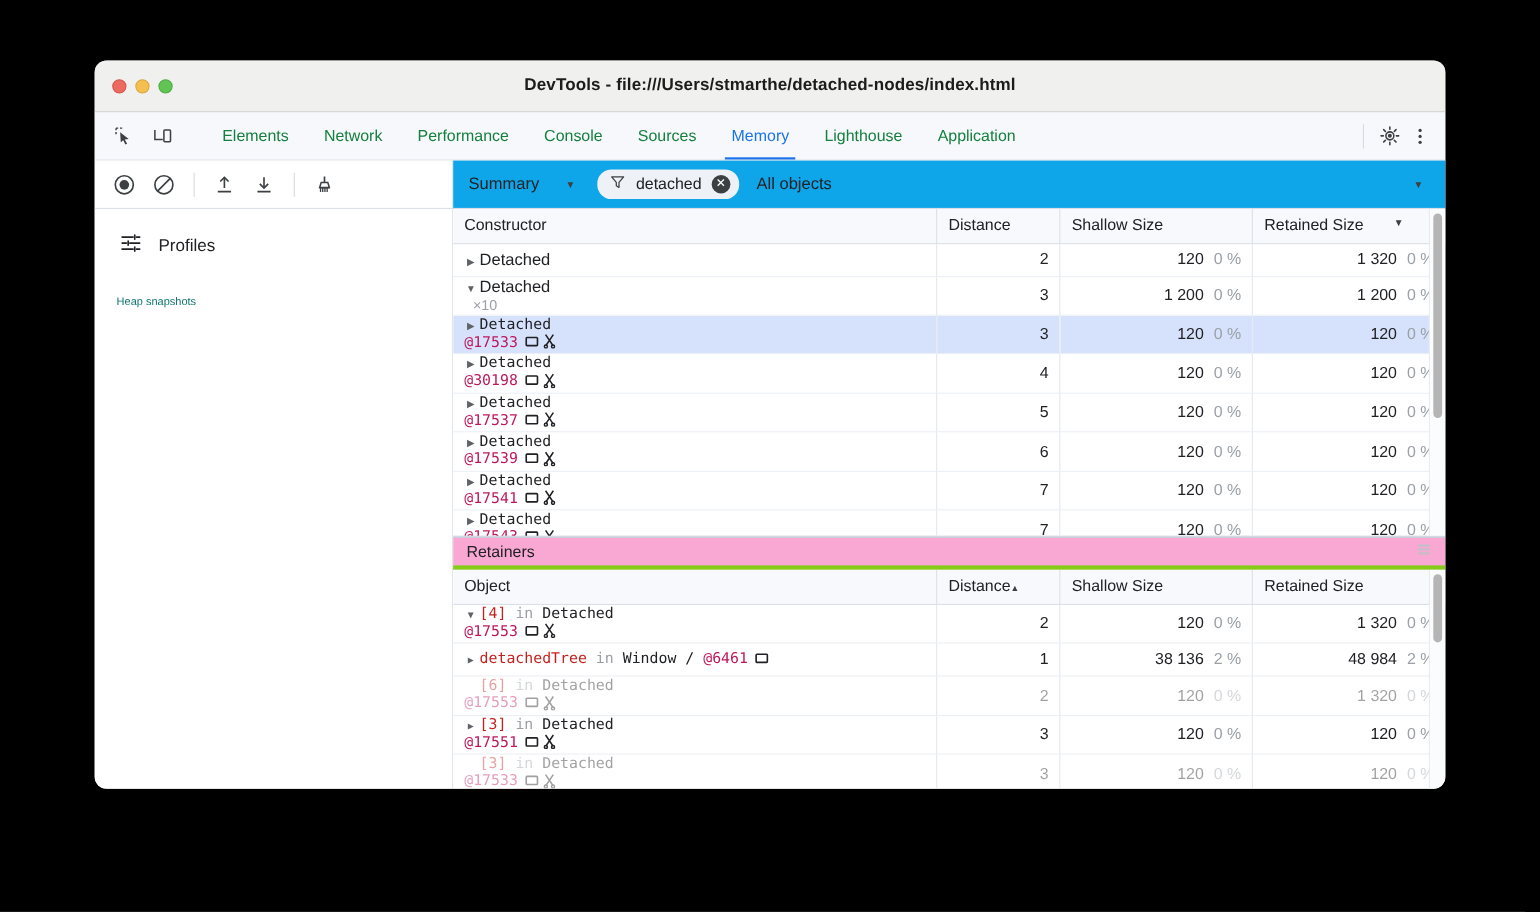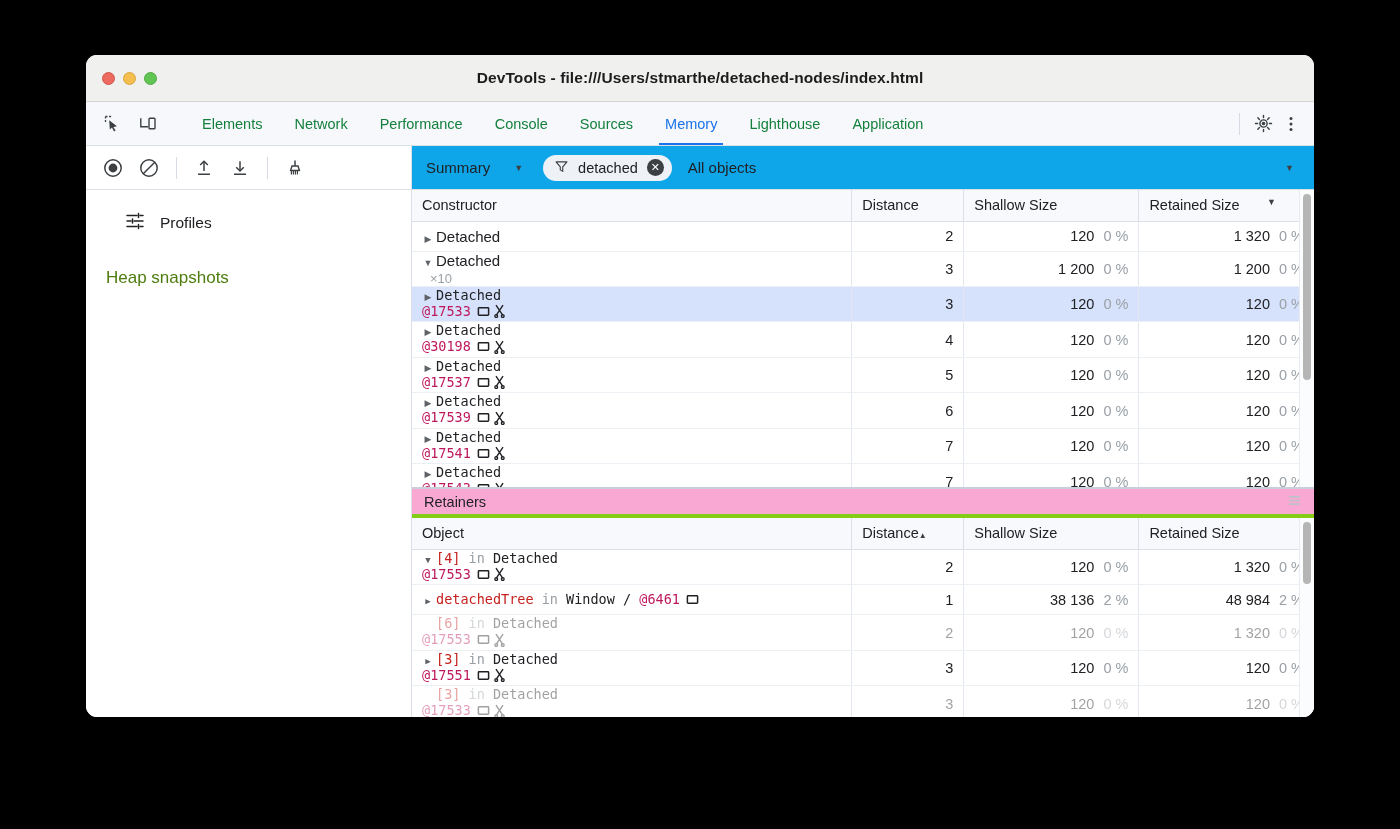--- a/index.html
+++ b/index.html
@@ -106,28 +106,28 @@
   .sidebar {
     width: 326px;
     background: #ffffff;
     border-right: 1px solid #dbe0e8;
     padding-top: 12px;
     flex-shrink: 0;
   }
   .profiles-row {
     display: flex; align-items: center;
     gap: 14px;
-    padding: 8px 0 8px 38px;
+    padding: 8px 0 8px 22px;
     font-size: 15.5px;
     color: #202124;
   }
   .section-label {
     padding: 24px 0 8px 20px;
-    font-size: 17px;
-    color: #4d7c0f;
+    font-size: 10px;
+    color: #0f766e;
   }
   .snapshot-item {
     display: flex; align-items: center;
     gap: 14px;
     margin: 0 10px;
     padding: 9px 0 9px 12px;
     border-radius: 18px;
     background: #e8f0fe;
     font-size: 15.5px;
     color: #1a73e8;

